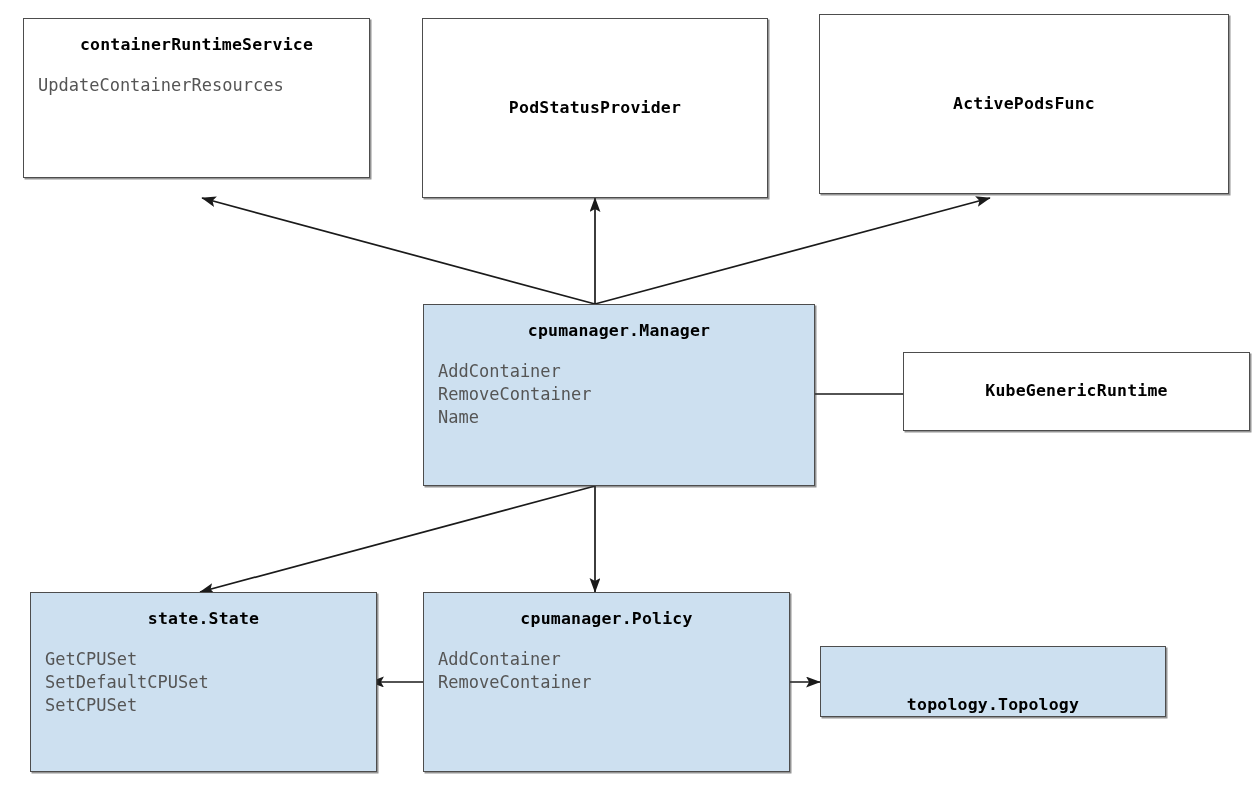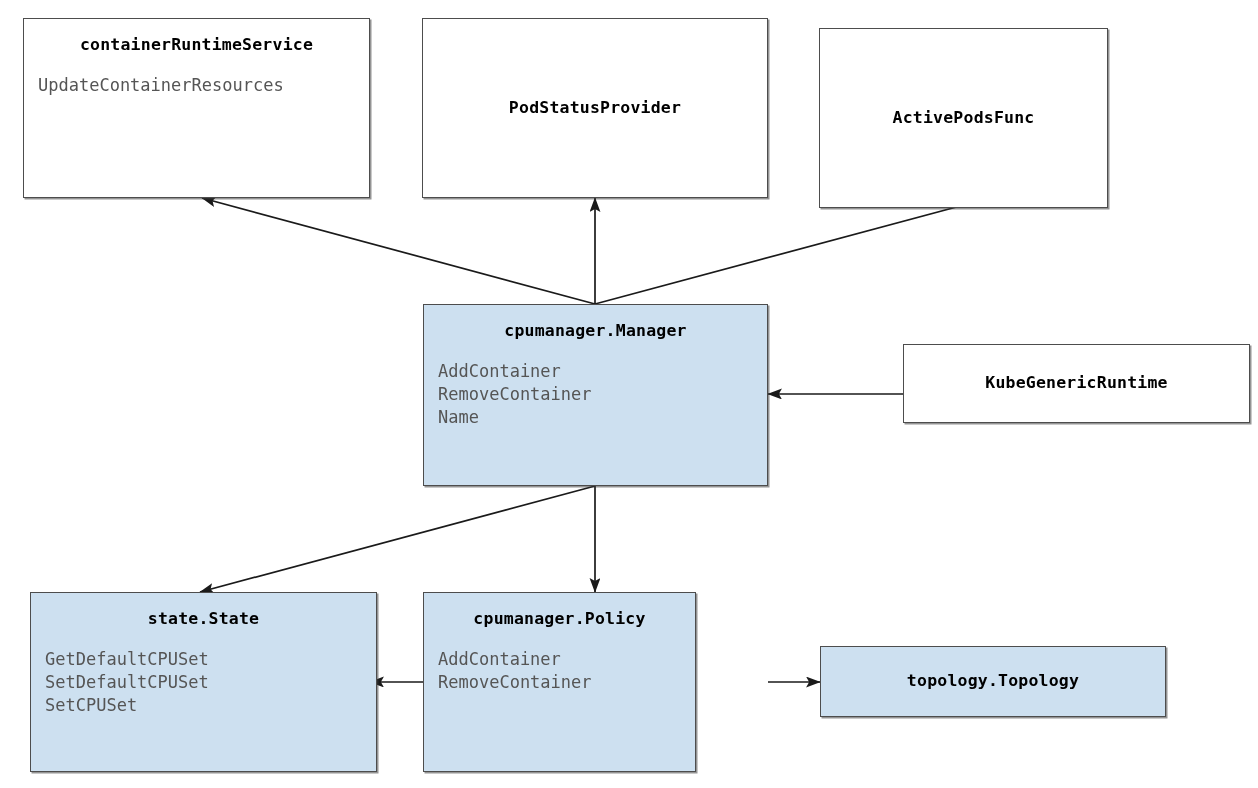--- a/index.html
+++ b/index.html
@@ -74,43 +74,43 @@
         <polyline points="595,304 990,198" marker-end="url(#arrowhead)"></polyline>
         <polyline points="903,394 768,394" marker-end="url(#arrowhead)"></polyline>
         <polyline points="595,486 200,592" marker-end="url(#arrowhead)"></polyline>
         <polyline points="595,486 595,592" marker-end="url(#arrowhead)"></polyline>
         <polyline points="423,682 370,682" marker-end="url(#arrowhead)"></polyline>
         <polyline points="768,682 820,682" marker-end="url(#arrowhead)"></polyline>
       </g>
   </svg>
 
   <div id="node-layer">
-      <div class="node plain" style="left: 23px; top: 18px; width: 347px; height: 180px;">
+      <div class="node plain" style="left: 23px; top: 18px; width: 347px; height: 160px;">
         <div class="node-title">containerRuntimeService</div>
         <div class="node-members"><span class="member-line">UpdateContainerResources</span></div>
       </div>
       <div class="node plain single" style="left: 422px; top: 18px; width: 346px; height: 180px;">
         <div class="node-title">PodStatusProvider</div>
       </div>
-      <div class="node plain single" style="left: 819px; top: 28px; width: 289px; height: 180px;">
+      <div class="node plain single" style="left: 819px; top: 14px; width: 410px; height: 180px;">
         <div class="node-title">ActivePodsFunc</div>
       </div>
-      <div class="node shaded" style="left: 423px; top: 304px; width: 345px; height: 182px;">
+      <div class="node shaded" style="left: 423px; top: 304px; width: 392px; height: 182px;">
         <div class="node-title">cpumanager.Manager</div>
         <div class="node-members"><span class="member-line">AddContainer</span><span class="member-line">RemoveContainer</span><span class="member-line">Name</span></div>
       </div>
-      <div class="node plain single" style="left: 903px; top: 344px; width: 347px; height: 79px;">
+      <div class="node plain single" style="left: 903px; top: 352px; width: 347px; height: 79px;">
         <div class="node-title">KubeGenericRuntime</div>
       </div>
       <div class="node shaded" style="left: 30px; top: 592px; width: 347px; height: 180px;">
         <div class="node-title">state.State</div>
-        <div class="node-members"><span class="member-line">GetDefaultCPUSet</span><span class="member-line">SetDefaultCPUSet</span><span class="member-line">SetCPUSet</span></div>
+        <div class="node-members"><span class="member-line">GetCPUSet</span><span class="member-line">SetDefaultCPUSet</span><span class="member-line">SetCPUSet</span></div>
       </div>
-      <div class="node shaded" style="left: 423px; top: 592px; width: 273px; height: 180px;">
+      <div class="node shaded" style="left: 423px; top: 592px; width: 367px; height: 180px;">
         <div class="node-title">cpumanager.Policy</div>
         <div class="node-members"><span class="member-line">AddContainer</span><span class="member-line">RemoveContainer</span></div>
       </div>
-      <div class="node shaded single" style="left: 820px; top: 646px; width: 346px; height: 71px;">
+      <div class="node shaded single" style="left: 820px; top: 646px; width: 346px; height: 71px; align-items: flex-end;">
         <div class="node-title">topology.Topology</div>
       </div>
     </div>
 
 </div>
 
 </body></html>

